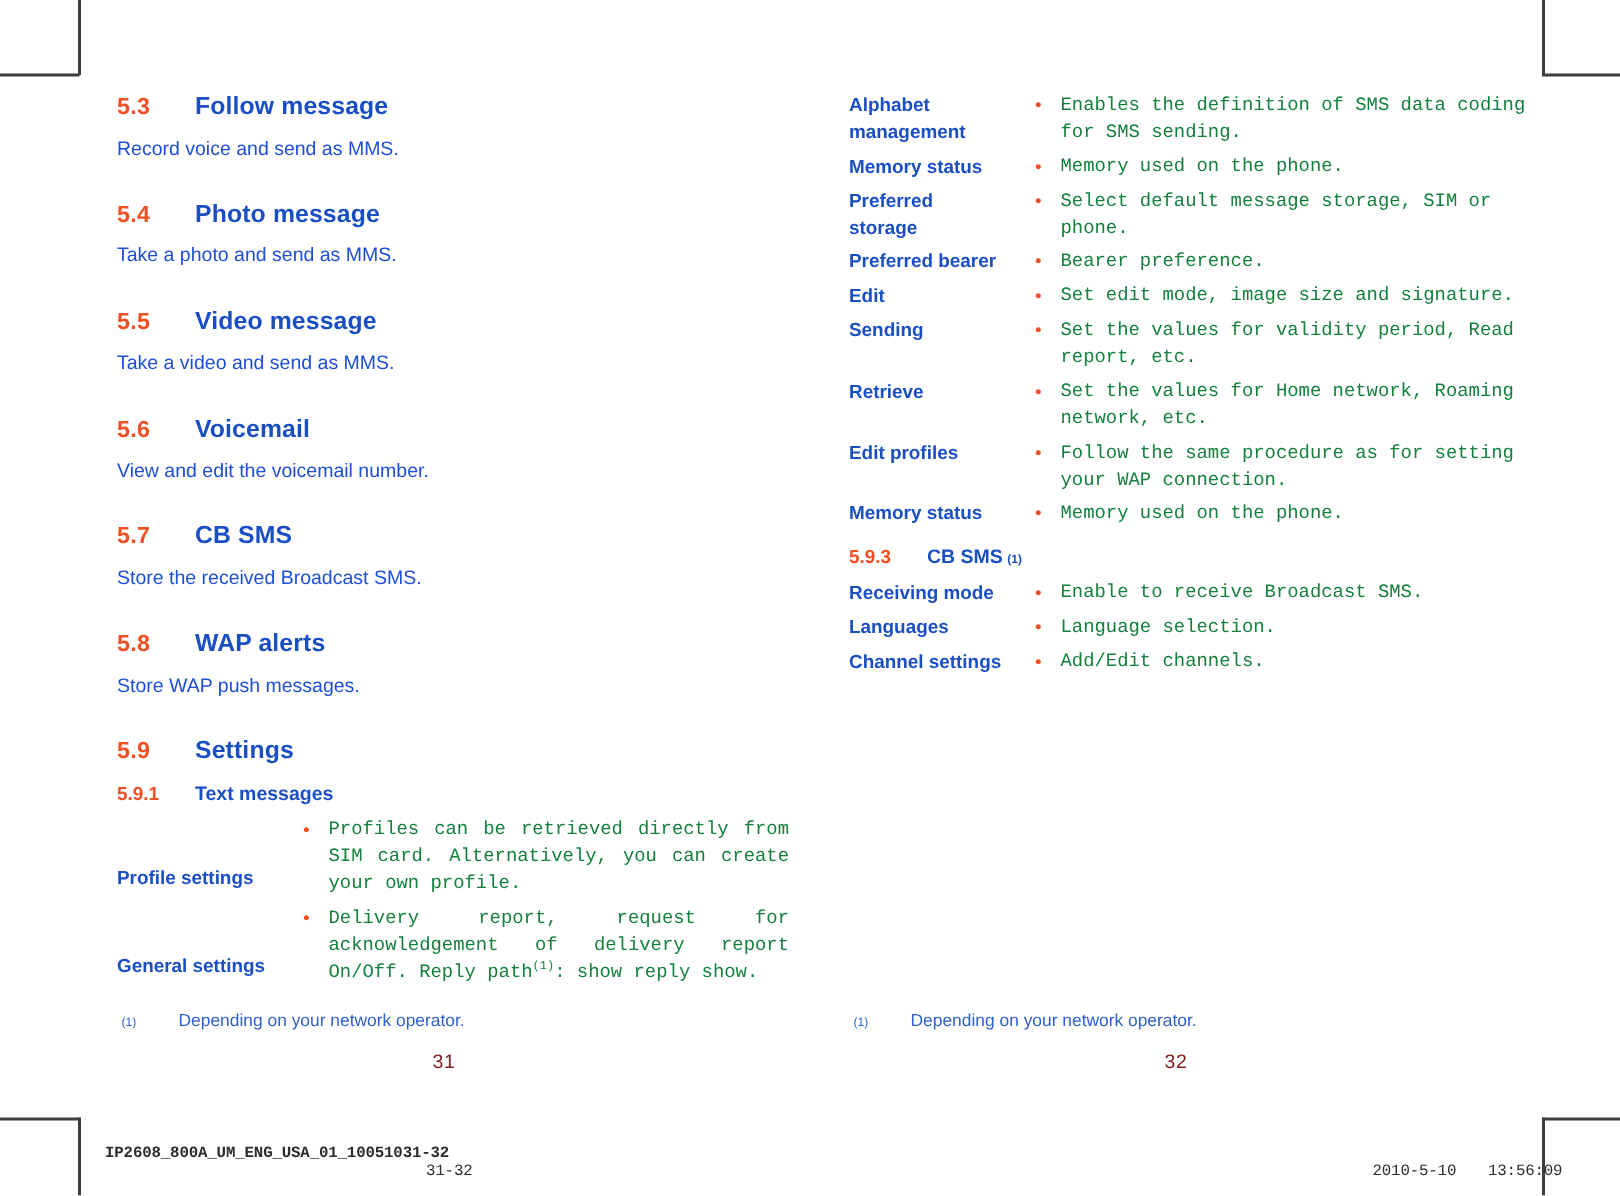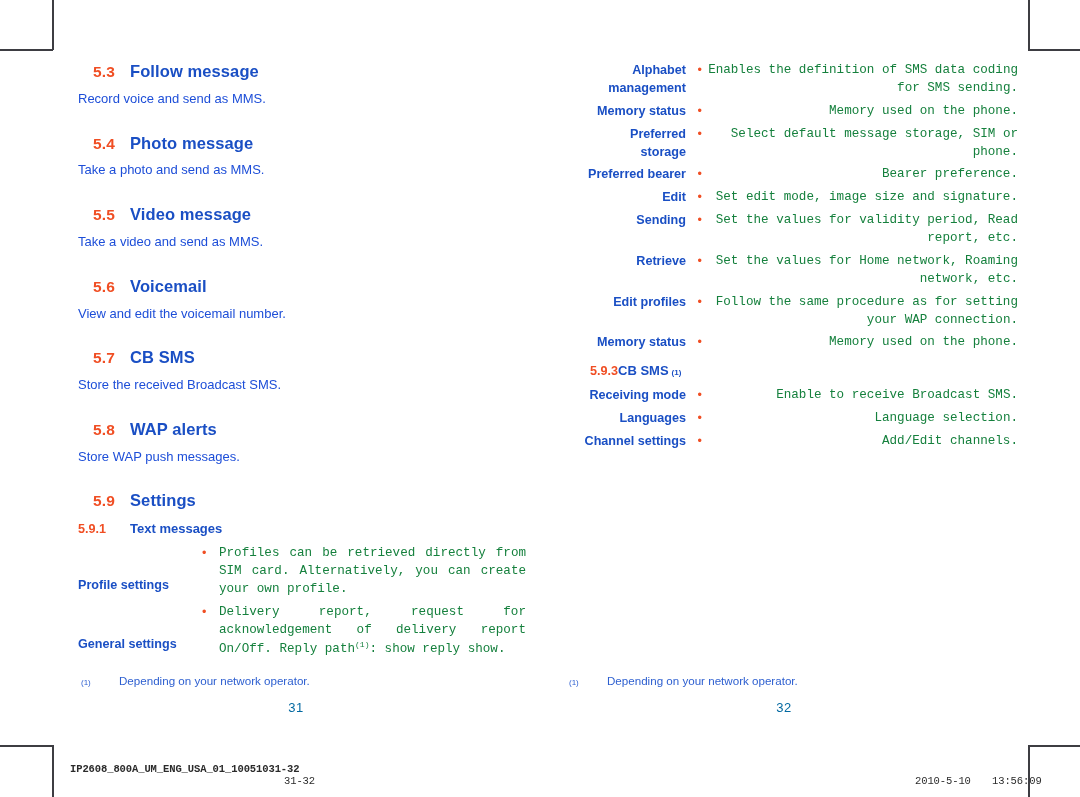--- a/index.html
+++ b/index.html
@@ -51,29 +51,28 @@
   }
   .page-left  { left: 78px; }
   .page-right { left: 566px; }
 
   .page-body {
     position: absolute;
     left: 0;
     top: 62px;
     width: 448px;
   }
-  .page-right .page-body { top: 62px; width: 452px; text-align: right; }
+  .page-right .page-body { top: 62px; width: 452px; }
 
   
   .h-sec {
     display: flex;
     align-items: baseline;
     margin: 0 0 9px 0;
     line-height: 1.15;
-    text-align: center;
   }
   .h-sec .num {
     color: #f04e23;
     font-weight: bold;
     font-size: 15.5px;
     width: 52px;
     flex: 0 0 52px;
     letter-spacing: .2px;
   }
   .h-sec .ttl {
@@ -177,21 +176,21 @@
     padding-left: 3px;
   }
   .footnote .text { font-size: 11.6px; }
 
   .folio {
     position: absolute;
     top: 700px;
     left: 0;
     width: 436px;
     text-align: center;
-    color: #0369a1;
+    color: #7f1d1d;
     font-size: 13px;
     letter-spacing: .5px;
   }
   .page-right .folio { width: 436px; }
 
   
   .statusbar {
     position: absolute;
     left: 0;
     top: 745px;

